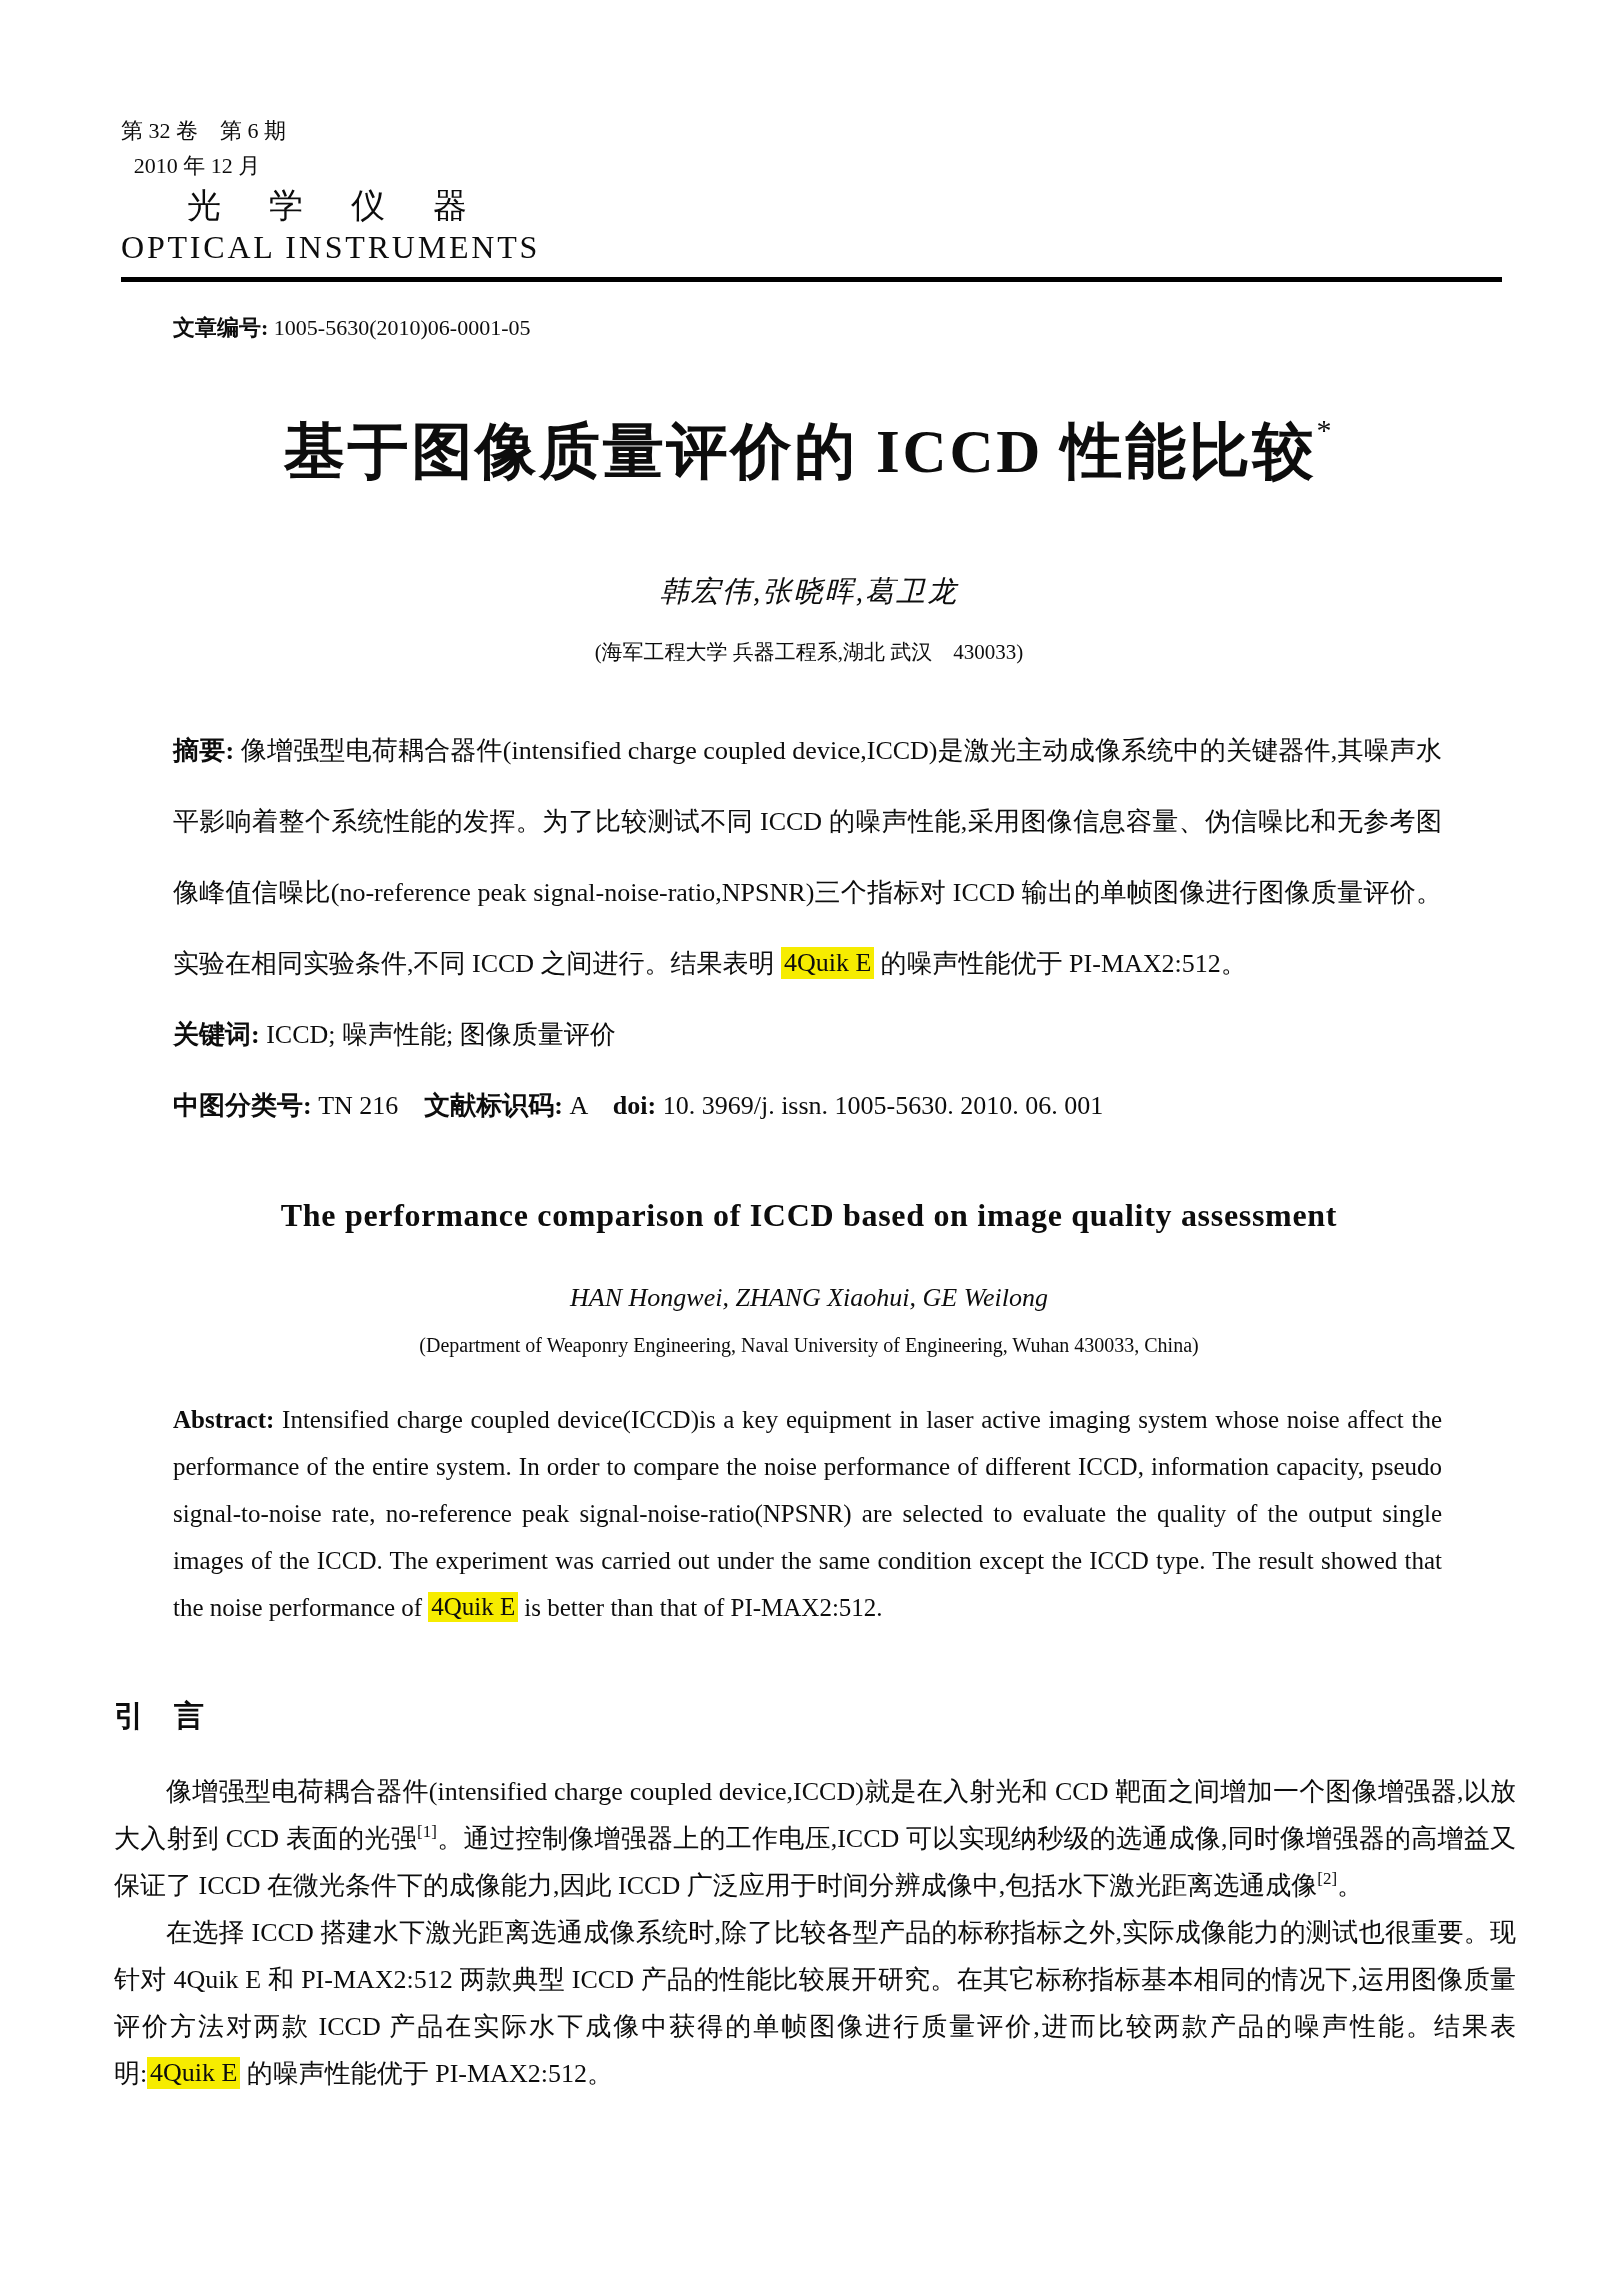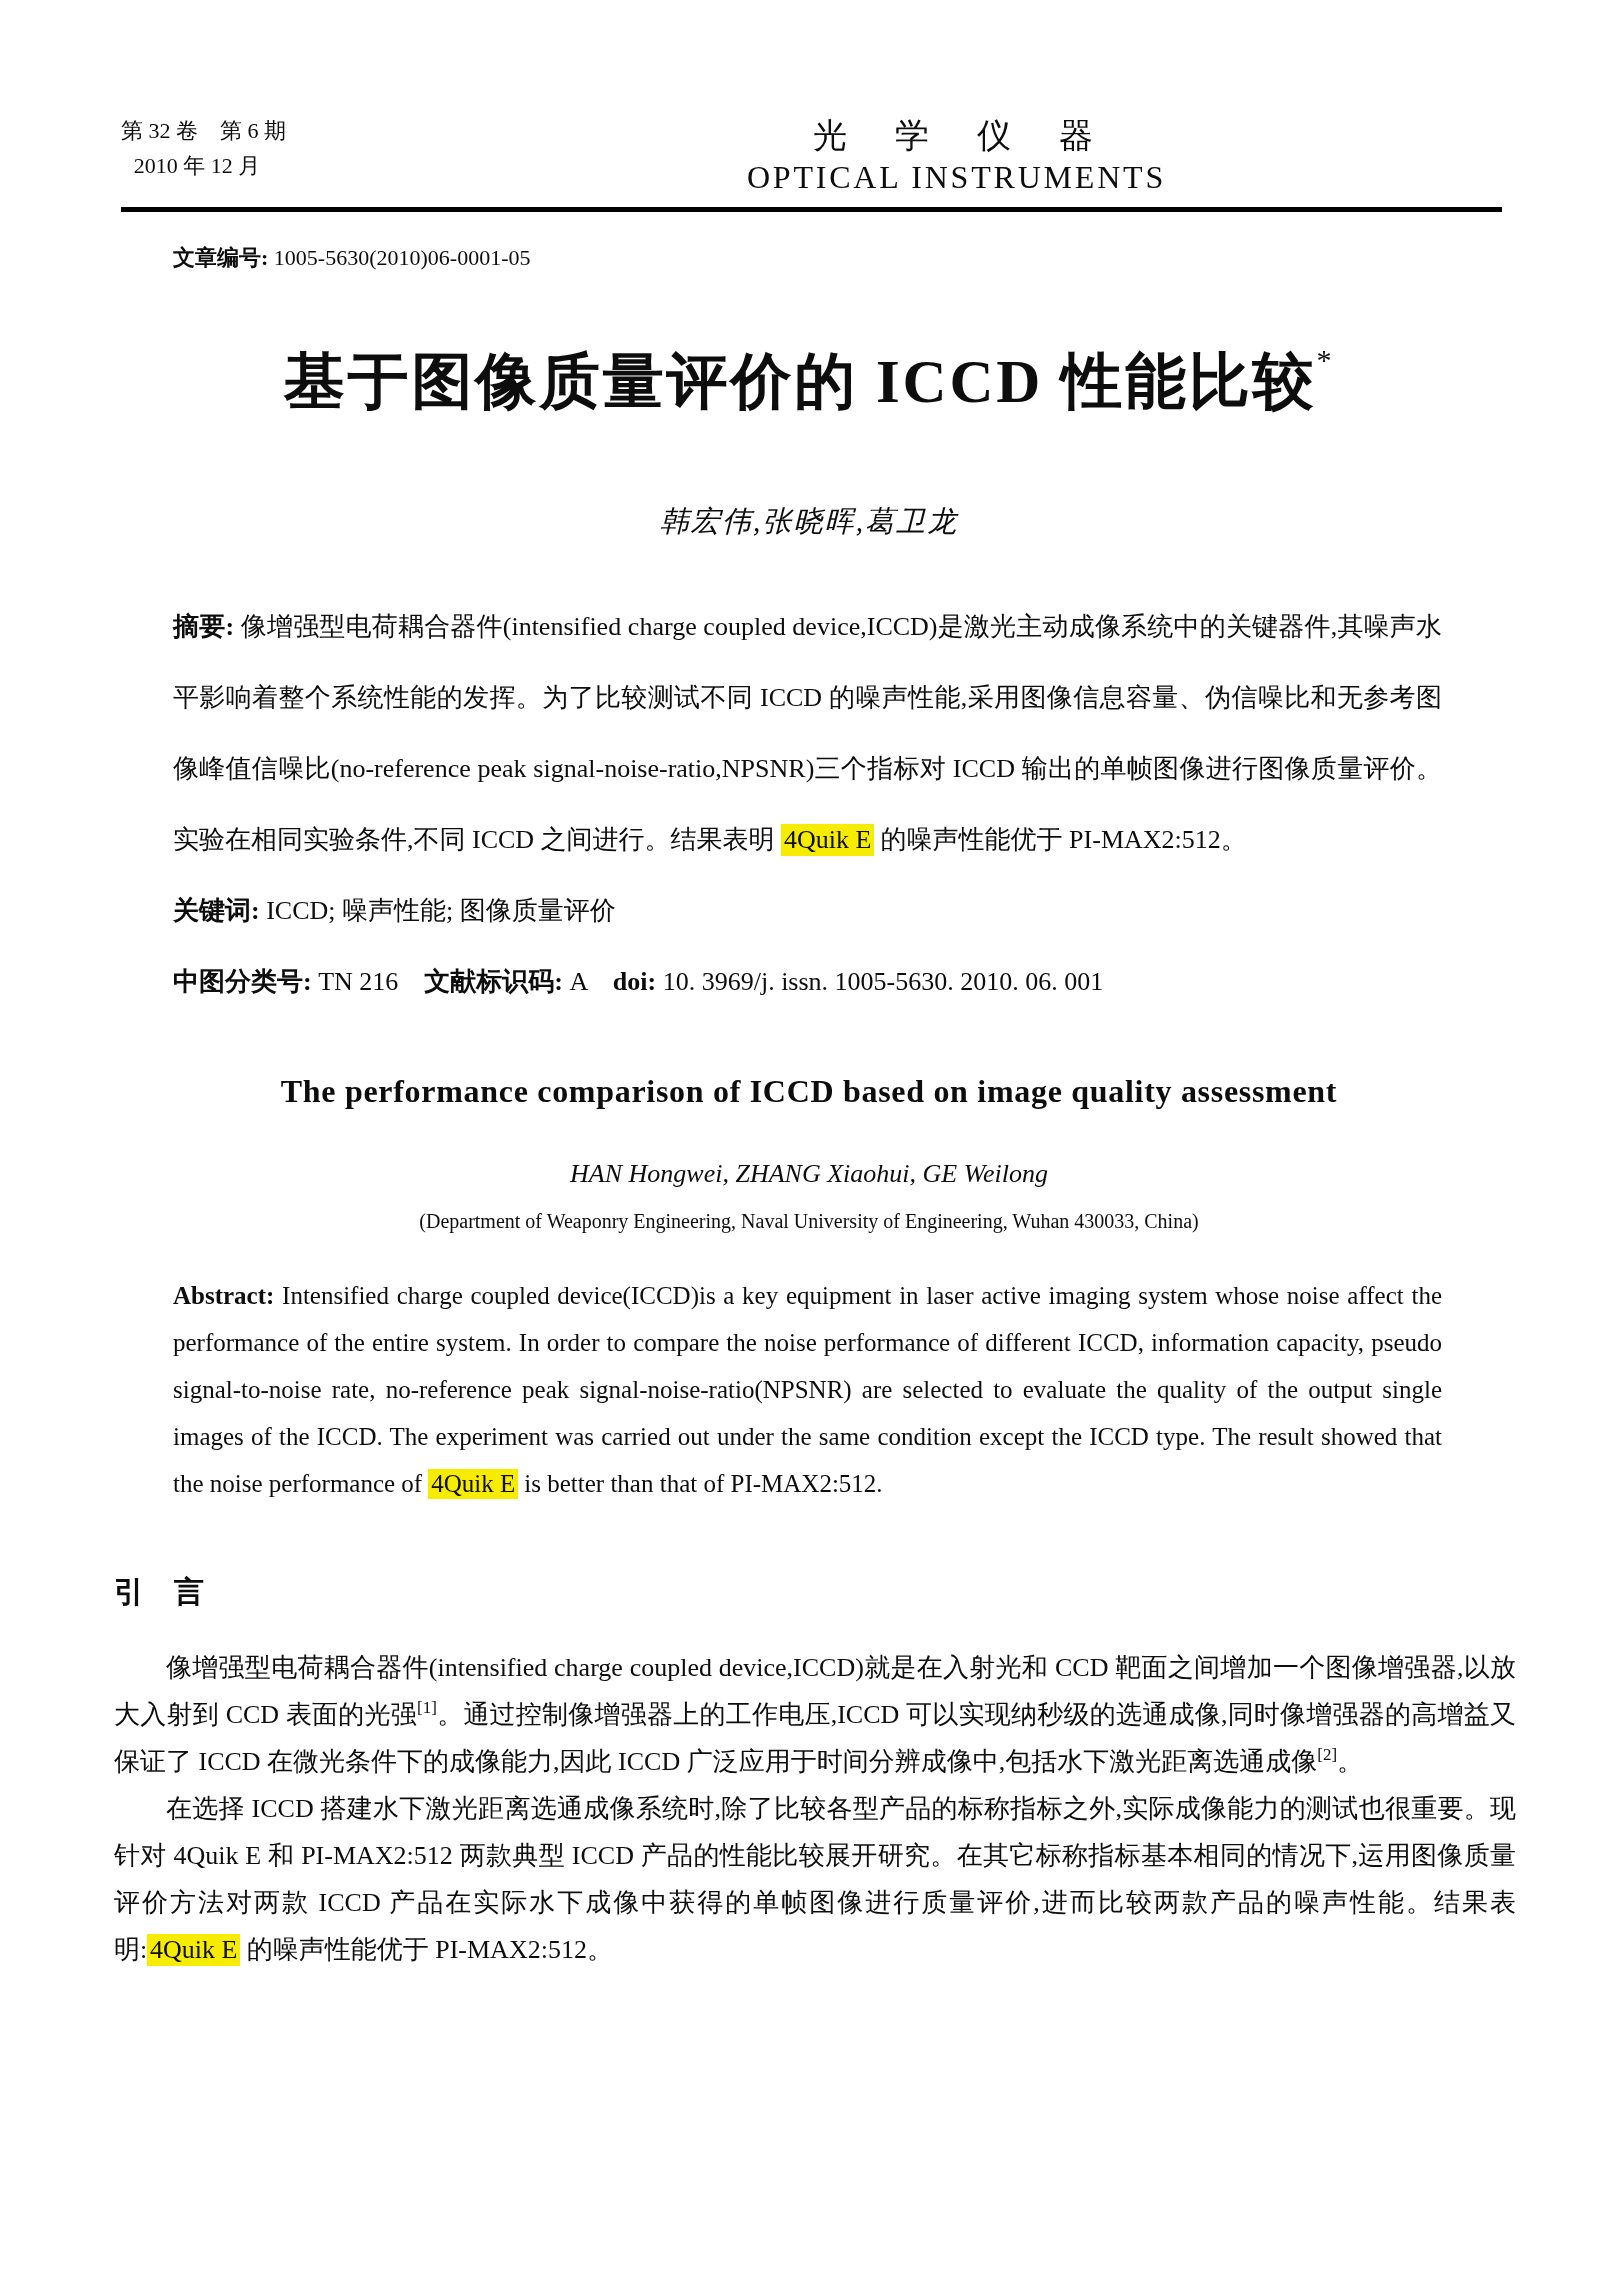--- a/index.html
+++ b/index.html
@@ -11,20 +11,21 @@
     background: #ffffff;
     color: #0d0d0d;
     font-family: "Liberation Serif", "DejaVu Serif", serif;
     overflow: hidden;
   }
   
   .journal-header {
     display: flex;
     align-items: flex-start;
     padding: 113px 80px 0 121px;
+    flex-direction: column;
   }
   .jh-left  { width: 254px; font-size: 22px; line-height: 35px; }
   .jh-left .l2 { padding-left: 12.7px; }
   .jh-center { flex: 1; text-align: center; }
   .jh-center .cn { font-size: 34px; letter-spacing: 7px; }
   .jh-center .en { font-size: 32px; letter-spacing: 2.8px; }
   .jh-right { width: 254px; font-size: 22px; line-height: 35px; text-align: left; padding-left: 28px; box-sizing: border-box; }
   .header-rule {
     border: none;
     border-top: 5px solid #000;
@@ -94,20 +95,21 @@
   </div>
   <hr class="header-rule">
 
   <div class="article-no">
     <span class="bold">文章编号:</span><span> 1005-5630(2010)06-0001-05</span>
   </div>
 
   <h1 class="cn-title"><span>基于图像质量评价的 ICCD 性能比较</span><sup>*</sup></h1>
 
   <div class="cn-authors">韩宏伟,张晓晖,葛卫龙</div>
+  <div class="cn-affil">(海军工程大学 兵器工程系,湖北 武汉　430033)</div>
 
   <div class="cn-abs">
     <p><span class="bold">摘要:</span><span><span> 像增强型电荷耦合器件(intensified charge coupled device,ICCD)是激光主动成像系统中的关键器件,其噪声水平影响着整个系统性能的发挥。为了比较测试不同 ICCD 的噪声性能,采用图像信息容量、伪信噪比和无参考图像峰值信噪比(no-reference peak signal-noise-ratio,NPSNR)三个指标对 ICCD 输出的单帧图像进行图像质量评价。实验在相同实验条件,不同 ICCD 之间进行。结果表明 </span><span class="hl">4Quik E</span><span> 的噪声性能优于 PI-MAX2:512。</span></span></p>
     <p><span class="bold">关键词:</span><span> ICCD; 噪声性能; 图像质量评价</span></p>
     <p><span class="seg-b">中图分类号:</span><span> TN 216　</span><span class="seg-b">文献标识码:</span><span> A　</span><span class="seg-b">doi:</span><span> 10. 3969/j. issn. 1005-5630. 2010. 06. 001</span></p>
   </div>
 
   <div class="en-title">The performance comparison of ICCD based on image quality assessment</div>
   <div class="en-authors">HAN Hongwei, ZHANG Xiaohui, GE Weilong</div>
   <div class="en-affil">(Department of Weaponry Engineering, Naval University of Engineering, Wuhan 430033, China)</div>

